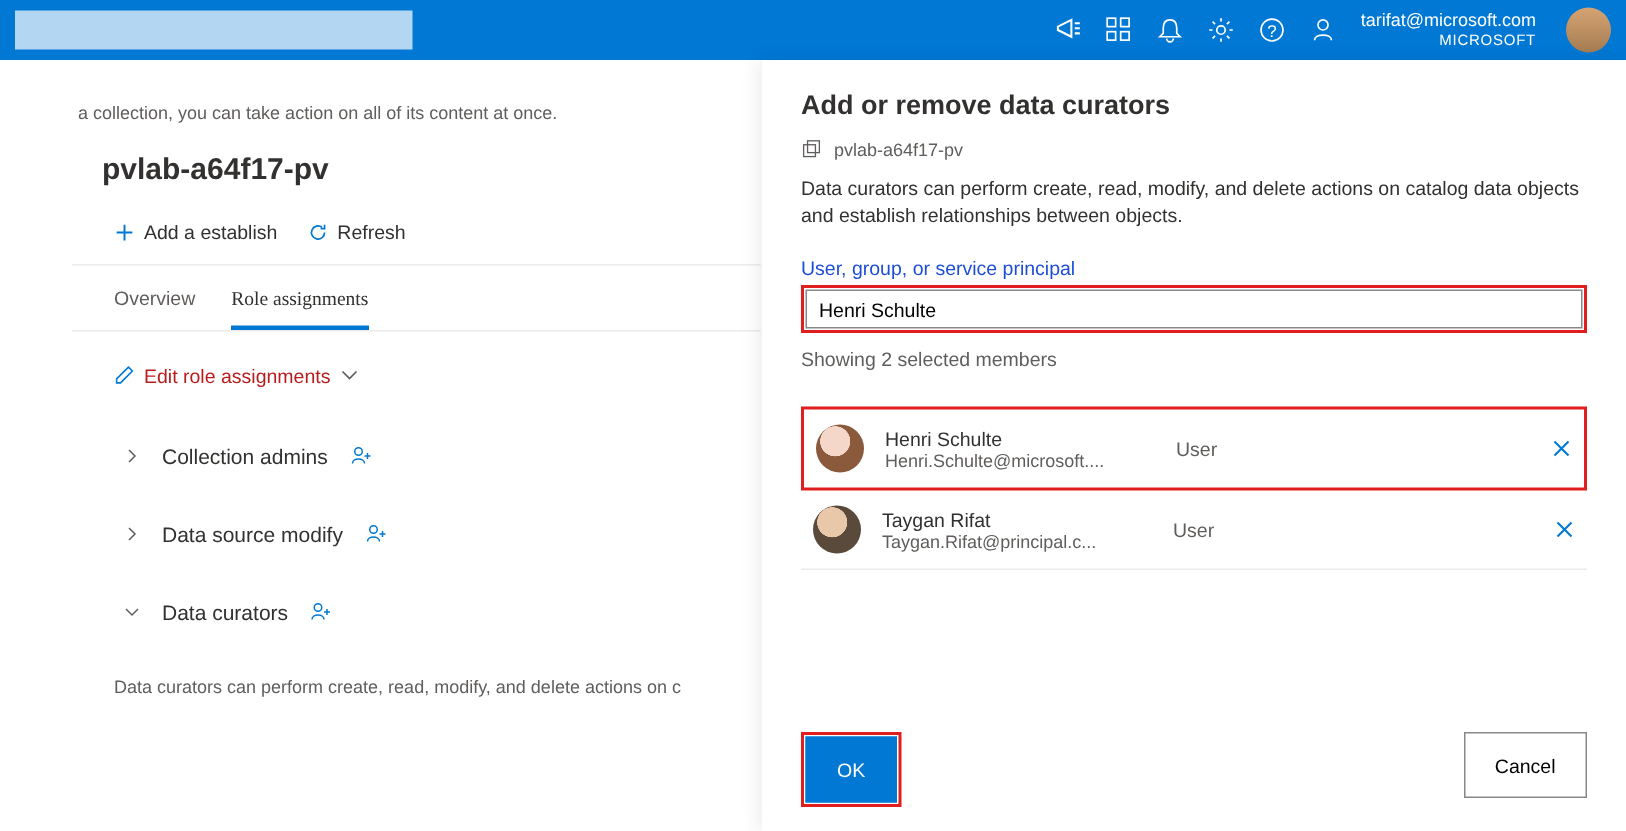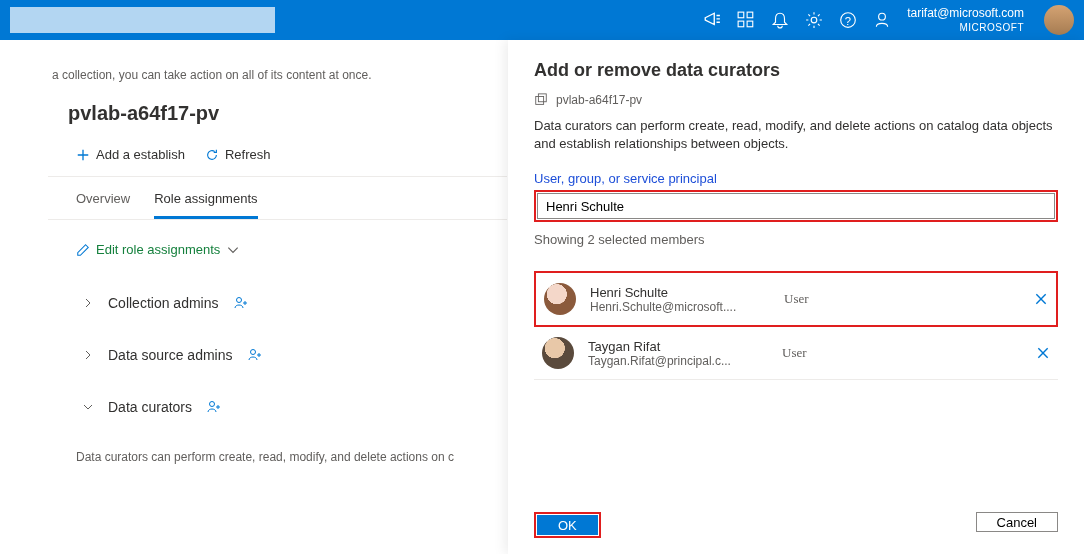--- a/index.html
+++ b/index.html
@@ -18,22 +18,22 @@
     
     .main-area { display: flex; height: calc(100% - 40px); padding-left: 48px; }
     .left-panel { width: 460px; padding: 0; border-right: 1px solid transparent; }
     .crumb-note { font-size: 12px; color: #605e5c; padding: 28px 10px 10px 4px; }
     .page-title { font-size: 20px; font-weight: 600; padding: 10px 20px 14px 20px; color: #323130; }
     .toolbar { display: flex; gap: 20px; padding: 8px 28px 14px 28px; border-bottom: 1px solid #edebe9; }
     .toolbar-btn { display: flex; align-items: center; gap: 6px; font-size: 13px; color: #323130; cursor: pointer; }
     .toolbar-btn svg { width: 14px; height: 14px; stroke: #0078d4; fill: none; }
     .tabs { display: flex; gap: 24px; padding: 14px 28px 0 28px; border-bottom: 1px solid #edebe9; }
     .tab { font-size: 13px; padding-bottom: 10px; cursor: pointer; color: #605e5c; }
-    .tab.active { color: #323130; border-bottom: 3px solid #0078d4; font-weight: 400; }
-    .edit-link { display: flex; align-items: flex-end; gap: 6px; padding: 22px 28px 10px 28px; font-size: 13px; color: #15803d; cursor: pointer; }
+    .tab.active { color: #323130; border-bottom: 3px solid #0078d4; font-weight: 400; font-family: Liberation Serif, serif; }
+    .edit-link { display: flex; align-items: flex-start; gap: 6px; padding: 22px 28px 10px 28px; font-size: 13px; color: #b91c1c; cursor: pointer; }
     .edit-link svg { width: 14px; height: 14px; stroke: #0078d4; fill: none; }
     .role-list { padding: 10px 28px; }
     .role-item { display: flex; align-items: center; gap: 14px; padding: 18px 6px; cursor: pointer; }
     .role-chevron { width: 12px; height: 12px; }
     .role-label { font-size: 14px; color: #323130; }
     .role-person-icon { width: 16px; height: 16px; }
     .role-desc { font-size: 12px; color: #605e5c; padding: 6px 28px; line-height: 1.4; }
     
     .flyout { flex: 1; background: #fff; box-shadow: -3px 0 12px rgba(0,0,0,0.08); padding: 20px 26px 16px 26px; display: flex; flex-direction: column; position: relative; }
     .flyout-title { font-size: 18px; font-weight: 600; color: #323130; margin-bottom: 12px; }
@@ -44,25 +44,25 @@
     .search-input { width: 100%; height: 26px; border: 1px solid #8a8886; padding: 0 8px; font-size: 13px; }
     .showing-text { font-size: 13px; color: #605e5c; margin-bottom: 24px; }
     .member-row { display: flex; align-items: center; padding: 10px 8px; gap: 14px; border-bottom: 1px solid #edebe9; }
     .member-row.highlighted { border: 2px solid #e01e1e; }
     .member-avatar { width: 32px; height: 32px; border-radius: 50%; flex-shrink: 0; }
     .avatar-1 { background: radial-gradient(circle at 40% 35%, #f4d7c9 35%, #8b5a3c 36%); }
     .avatar-2 { background: radial-gradient(circle at 40% 35%, #e8c8a8 35%, #5a4a3c 36%); }
     .member-info { width: 180px; }
     .member-name { font-size: 13px; color: #323130; }
     .member-email { font-size: 12px; color: #605e5c; }
-    .member-type { font-size: 13px; color: #605e5c; flex: 1; font-family: Liberation Serif, serif; }
+    .member-type { font-size: 13px; color: #605e5c; flex: 1; }
     .member-remove { width: 14px; height: 14px; cursor: pointer; color: #0078d4; }
     .flyout-footer { margin-top: auto; display: flex; gap: 10px; padding-top: 16px; }
     .btn-ok-wrap { border: 2px solid #e01e1e; padding: 1px; }
-    .btn { height: 20px; padding: 0 20px; font-size: 13px; cursor: pointer; border: 1px solid #8a8886; background: #fff; }
+    .btn { height: 44px; padding: 0 20px; font-size: 13px; cursor: pointer; border: 1px solid #8a8886; background: #fff; }
     .btn-primary { background: #0078d4; color: #fff; border-color: #0078d4; }
     .btn-cancel { margin-left: auto; }
   </style>
 </head>
 <body>
 
 <div class="topbar">
   <input class="search-box" style="">
   <div class="topbar-right">
     <div class="topbar-icon">
@@ -150,21 +150,21 @@
         <span class="role-label">Collection admins</span>
         <svg class="role-person-icon" viewBox="0 0 16 16">
             <circle cx="6" cy="5" r="2.5" stroke="#0078d4" fill="none"></circle>
             <path d="M2 13 C2 9 10 9 10 13 M12 6 L12 10 M10 8 L14 8" stroke="#0078d4" fill="none"></path>
           </svg>
       </div>
       <div class="role-item">
         <svg class="role-chevron" viewBox="0 0 12 12">
             <path d="M4 2 L8 6 L4 10" stroke="#605e5c" fill="none"></path>
           </svg>
-        <span class="role-label">Data source admins</span>
+        <span class="role-label">Data source modify</span>
         <svg class="role-person-icon" viewBox="0 0 16 16">
             <circle cx="6" cy="5" r="2.5" stroke="#0078d4" fill="none"></circle>
             <path d="M2 13 C2 9 10 9 10 13 M12 6 L12 10 M10 8 L14 8" stroke="#0078d4" fill="none"></path>
           </svg>
       </div>
       <div class="role-item">
         <svg class="role-chevron" viewBox="0 0 12 12">
             <path d="M2 4 L6 8 L10 4" stroke="#605e5c" fill="none"></path>
           </svg>
         <span class="role-label">Data curators</span>

